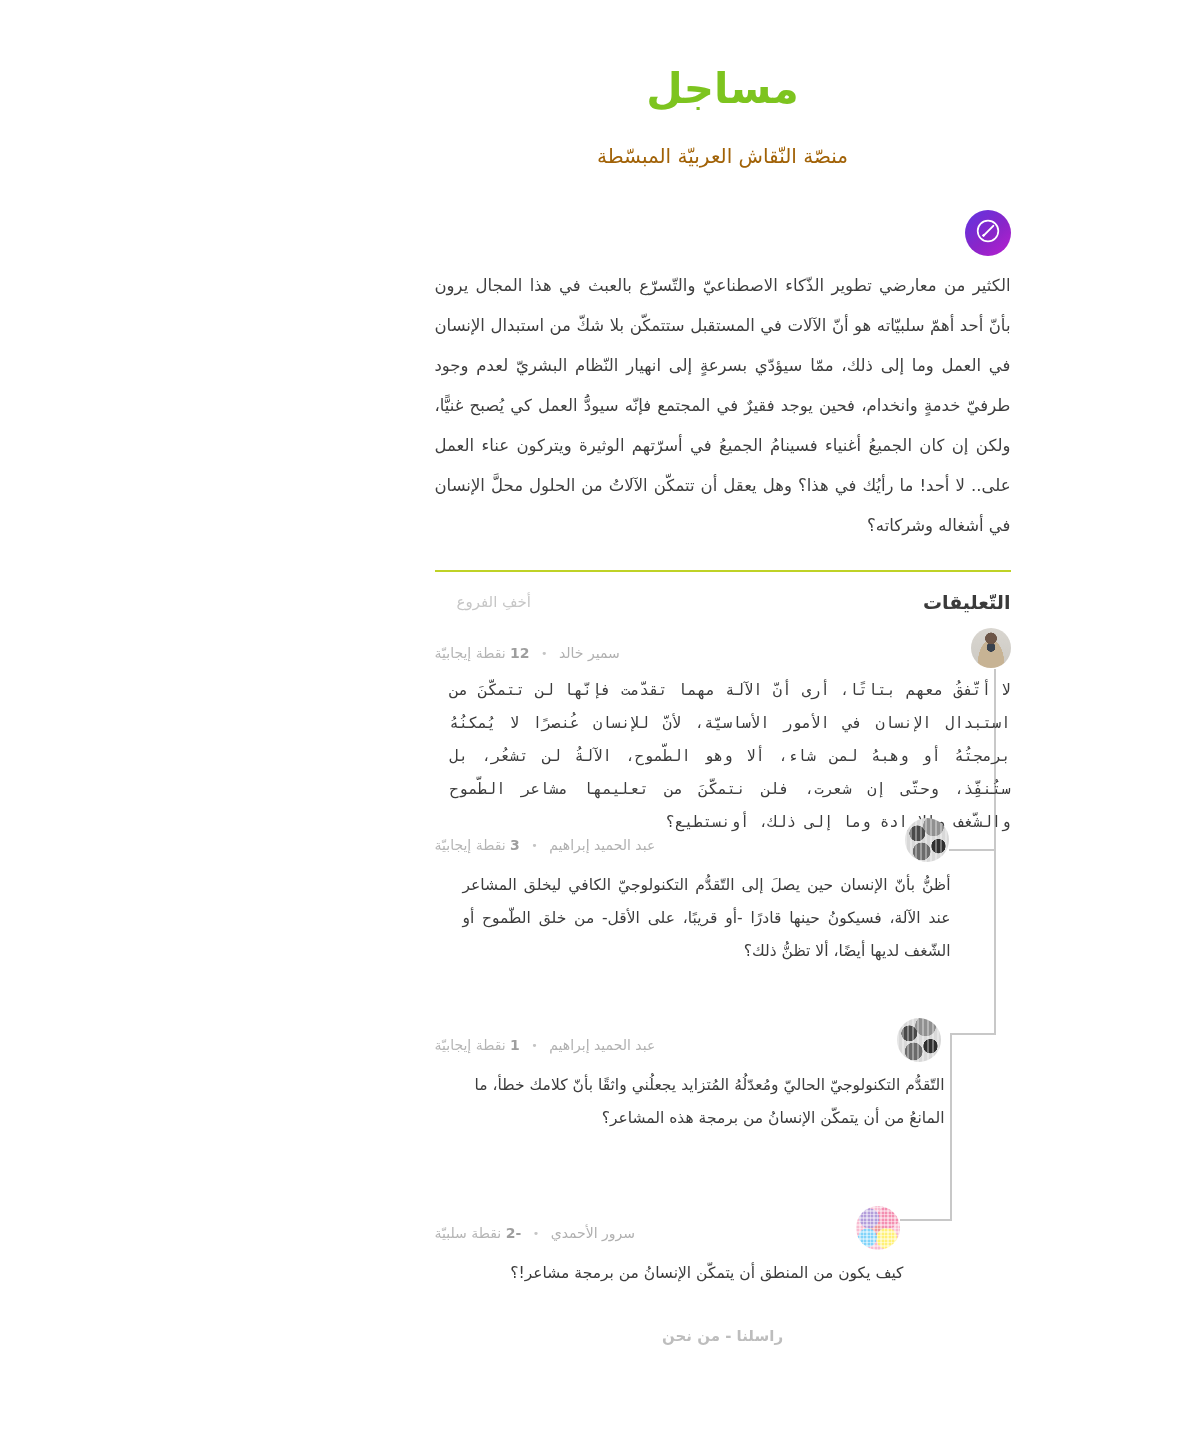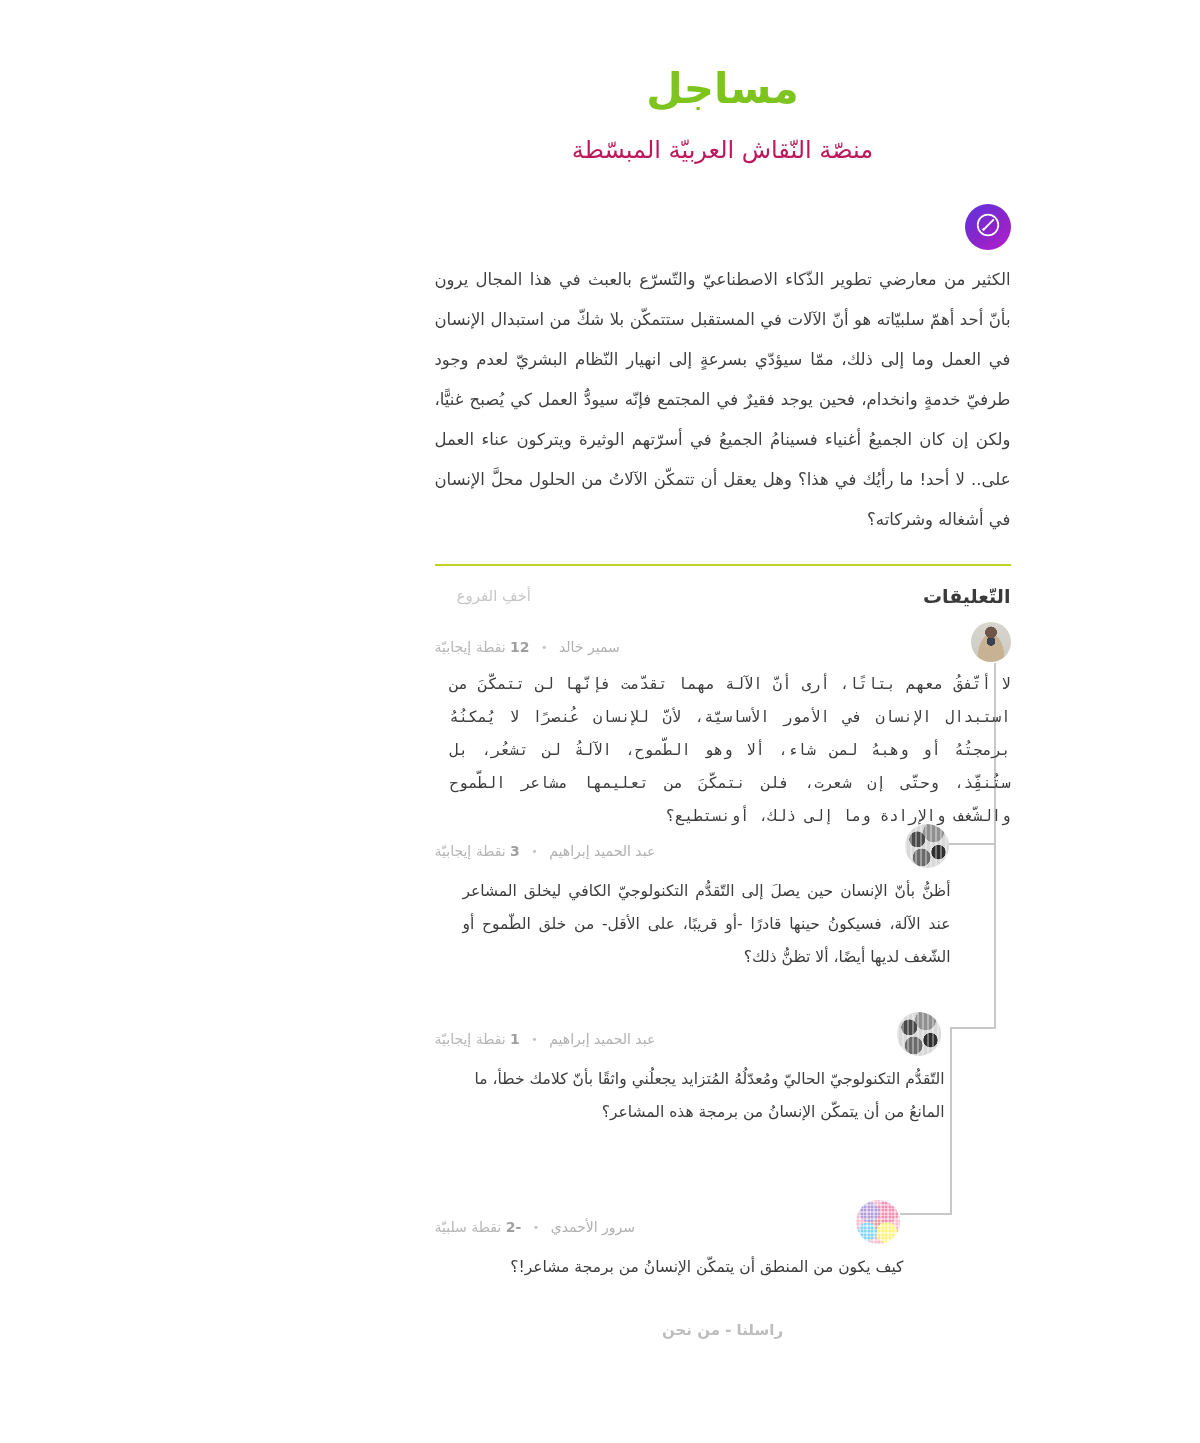--- a/index.html
+++ b/index.html
@@ -4,21 +4,21 @@
 <style>
   * { margin:0; padding:0; box-sizing:border-box; }
   html,body { background:#ffffff; }
   body { width:1200px; margin:0 auto; font-family:"DejaVu Sans", sans-serif; direction:rtl; }
   .page { width:955px; height:1443px; overflow:hidden; background:#fff; position:relative; }
   .column { width:576px; margin:0 auto; position:relative; }
 
   
   .site-header { text-align:center; padding-top:64px; }
   .logo { display:inline-block; font-size:42px; line-height:50px; font-weight:bold; color:#7dc41f; text-decoration:none; cursor:pointer; }
-  .tagline { margin-top:22px; font-size:24px; line-height:28px; color:#be185d; }
+  .tagline { margin-top:28px; font-size:20px; line-height:28px; color:#a16207; }
 
   
   .question { margin-top:40px; }
   .q-head { display:flex; align-items:center; gap:14px; }
   .q-avatar { width:46px; height:46px; border-radius:50%; flex-shrink:0; cursor:pointer;
      background:linear-gradient(140deg,#5f35e0 0%,#8a25c9 55%,#b81fd0 100%);
      display:flex; align-items:center; justify-content:center; }
   .q-text { flex:1; text-align:right; }
   .q-title { font-size:23px; font-weight:bold; color:#3a3a40; line-height:42px; }
   .meta { margin-top:10px; font-size:14px; color:#b5b5b5; line-height:22px; }
@@ -38,21 +38,21 @@
   .tline { position:absolute; background:#c8c8c8; }
   .tline.v { width:2px; }
   .tline.h { height:2px; }
   .t-a  { right:15px; top:43px;  height:365px; }
   .t-c2 { right:15px; top:223px; width:47px; }
   .t-eh { right:15px; top:407px; width:46px; }
   .t-b  { right:59px; top:407px; height:188px; }
   .t-c4 { right:61px; top:593px; width:50px; }
 
   .comment { position:absolute; left:0; right:0; }
-  .c1 { top:2px; }  .c2 { top:204px; }  .c3 { top:392px; }  .c4 { top:580px; }
+  .c1 { top:2px; }  .c2 { top:192px; }  .c3 { top:392px; }  .c4 { top:580px; }
   .c-head { display:flex; align-items:center; gap:11px; position:relative; z-index:2;justify-content:space-between; }
   .c-avatar { border-radius:50%; flex-shrink:0; cursor:pointer; }
   .av40 { width:40px; height:40px; }
   .av44 { width:44px; height:44px; }
   .in62  { margin-right:62px; }
   .in70  { margin-right:70px; }
   .in111 { margin-right:111px; }
   .c-body { margin-top:7px; font-size:15.5px; line-height:33px; color:#3c3c3c; text-align:justify; }
   .cb1 {  margin-left:15px;font-family:Liberation Mono, monospace; }
   .cb2 { margin-right:60px;  margin-left:28px; }

